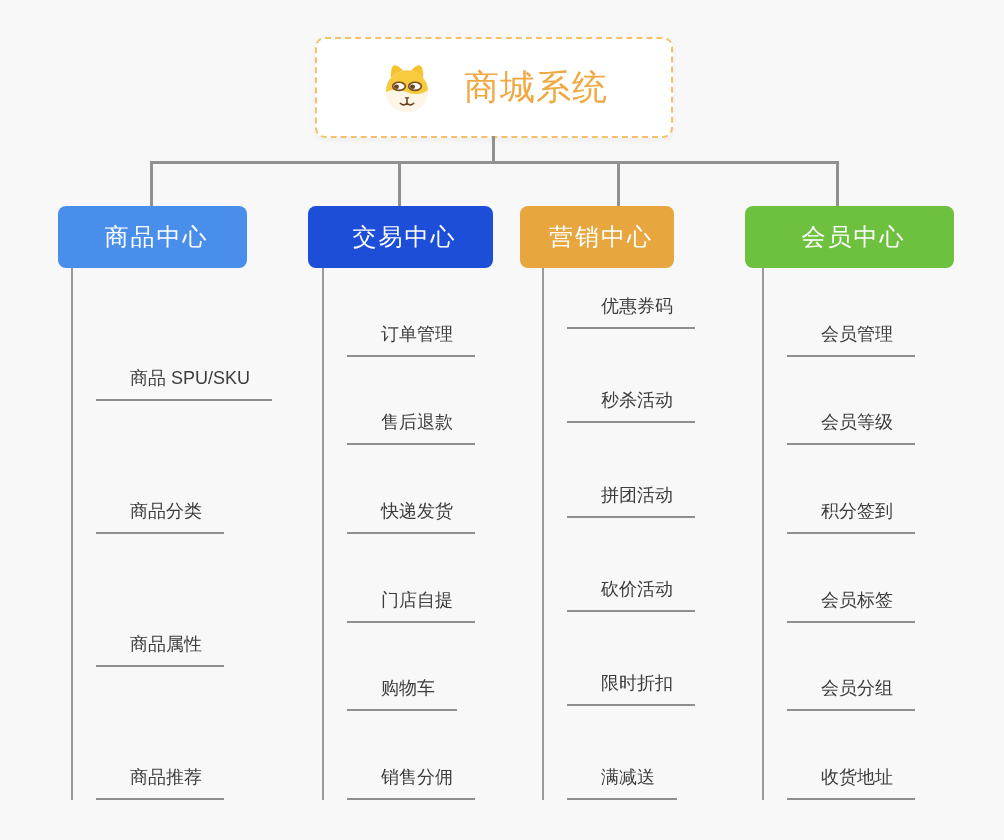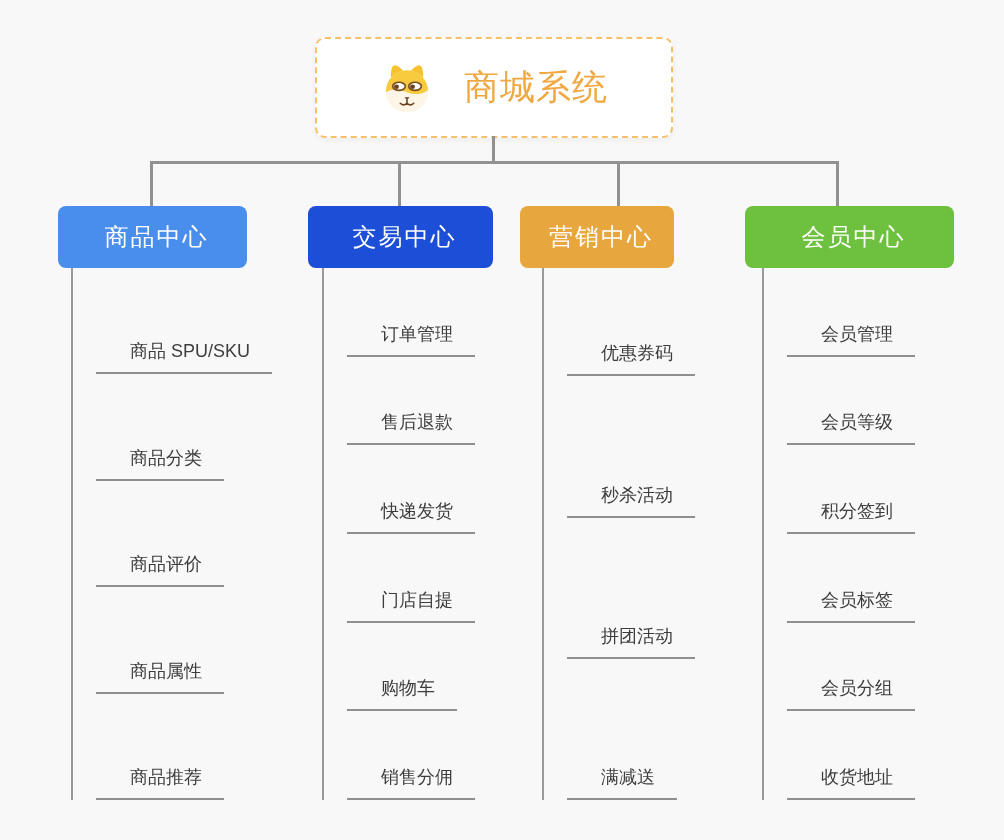--- a/index.html
+++ b/index.html
@@ -91,23 +91,20 @@
   <div class="branch-node b4" style="background: rgb(110, 193, 62);">会员中心</div>
 
   <div class="child-col c1">
       <div class="child-row">
         <span class="child-label">商品 SPU/SKU</span>
       </div>
       <div class="child-row">
         <span class="child-label">商品分类</span>
       </div>
       <div class="child-row">
-        <span class="child-label">商品评价</span>
-      </div>
-      <div class="child-row">
         <span class="child-label">商品属性</span>
       </div>
       <div class="child-row">
         <span class="child-label">商品推荐</span>
       </div>
     </div>
   <div class="child-col c2">
       <div class="child-row">
         <span class="child-label">订单管理</span>
       </div>
@@ -131,20 +128,26 @@
       <div class="child-row">
         <span class="child-label">优惠券码</span>
       </div>
       <div class="child-row">
         <span class="child-label">秒杀活动</span>
       </div>
       <div class="child-row">
         <span class="child-label">拼团活动</span>
       </div>
       <div class="child-row">
+        <span class="child-label">砍价活动</span>
+      </div>
+      <div class="child-row">
+        <span class="child-label">限时折扣</span>
+      </div>
+      <div class="child-row">
         <span class="child-label">满减送</span>
       </div>
     </div>
   <div class="child-col c4">
       <div class="child-row">
         <span class="child-label">会员管理</span>
       </div>
       <div class="child-row">
         <span class="child-label">会员等级</span>
       </div>

